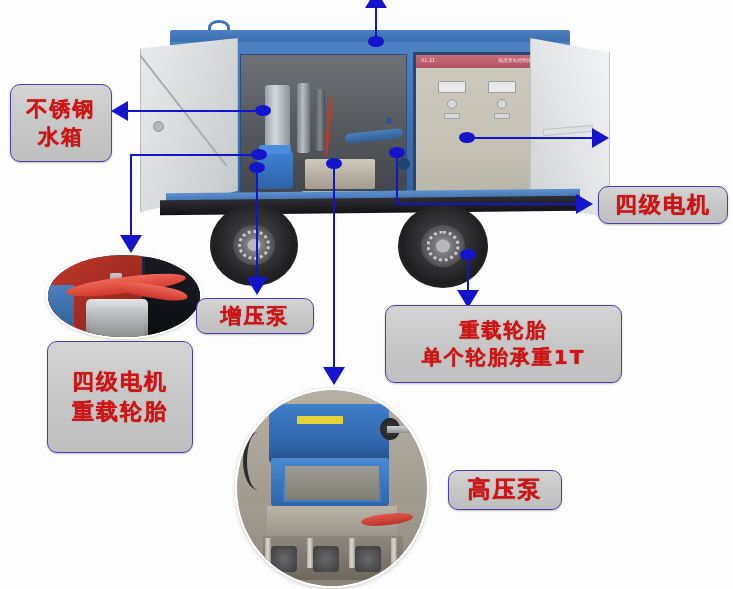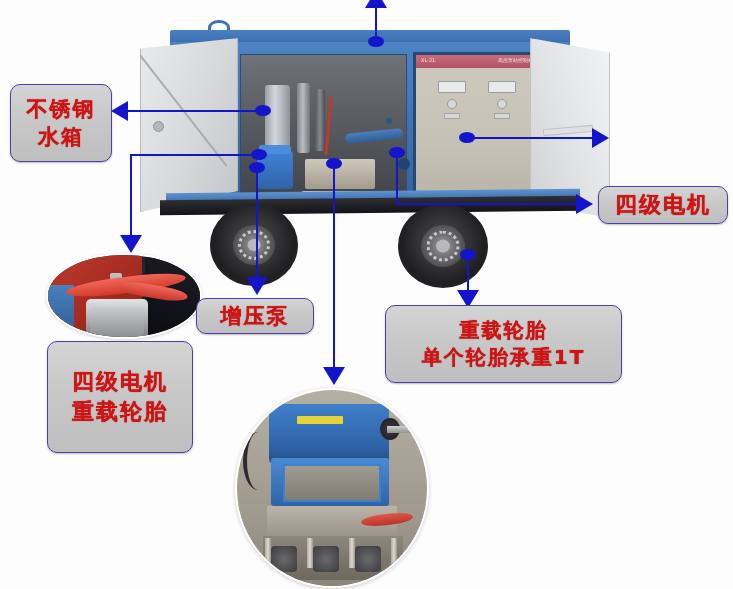--- a/index.html
+++ b/index.html
@@ -349,14 +349,17 @@
   <div class="label-box" style="left:47px;top:341px;width:144px;height:110px;font-size:22px;">
     <span>四级电机</span>
     <span>重载轮胎</span>
   </div>
 
   <div class="label-box" style="left:385px;top:305px;width:235px;height:76px;font-size:20px;">
     <span>重载轮胎</span>
     <span>单个轮胎承重1T</span>
   </div>
 
+  <div class="label-box" style="left:448px;top:470px;width:112px;height:38px;font-size:23px;">
+    <span>高压泵</span>
+  </div>
 
 </div>
 
 </body></html>

